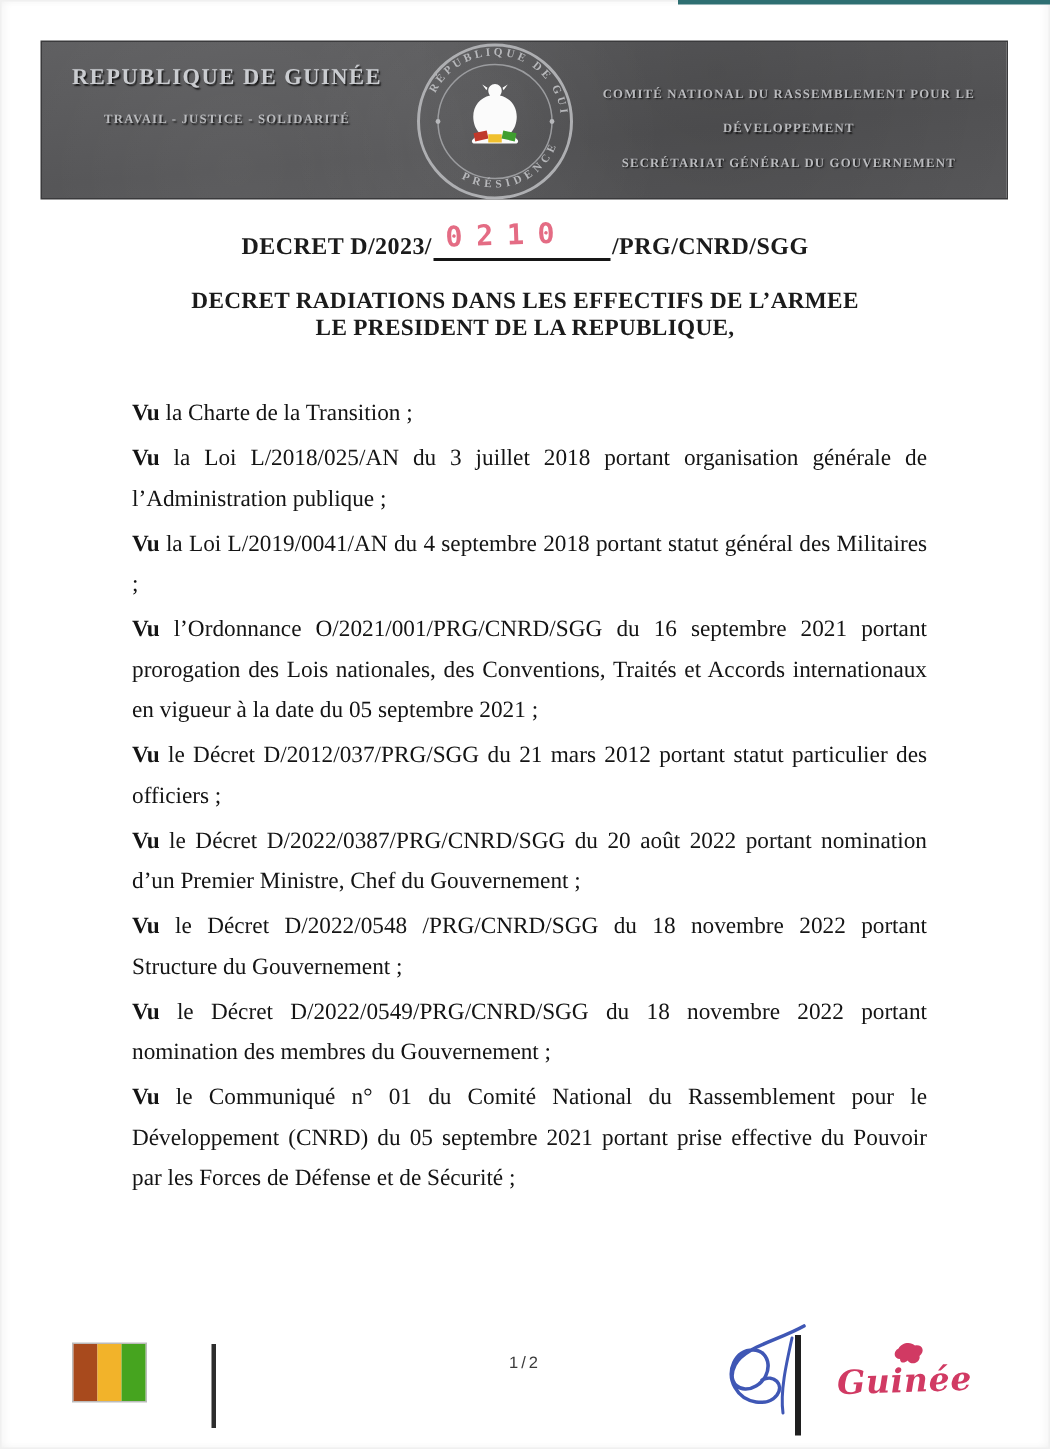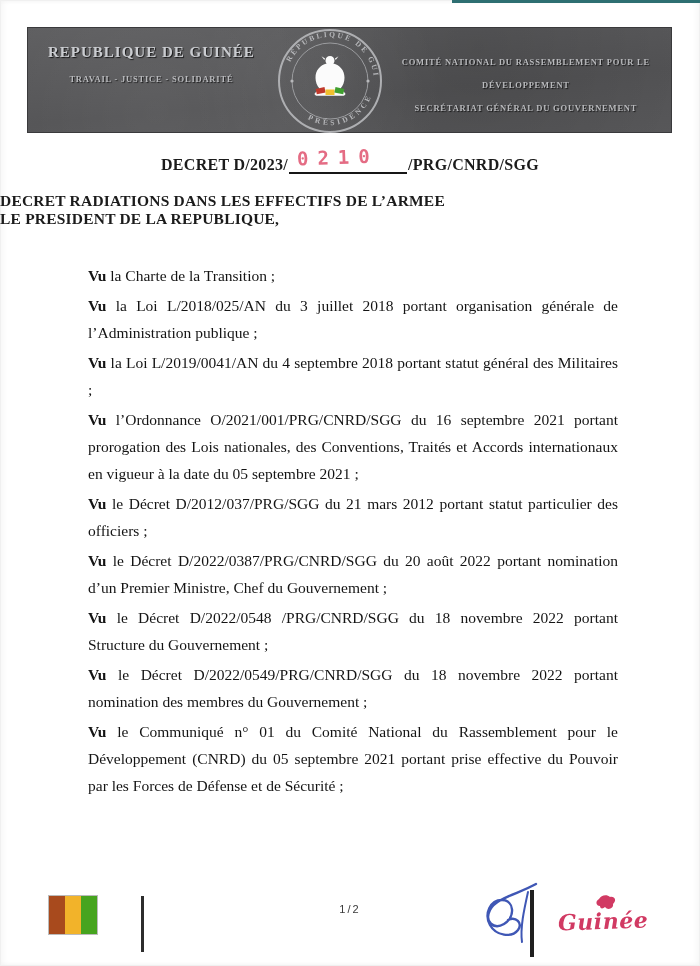--- a/index.html
+++ b/index.html
@@ -54,21 +54,21 @@
     text-shadow: 1px 1px 1px rgba(0,0,0,0.7);
   }
   .hdr-right .hdr-title { font-size: 13.5px; }
   .hdr-seal {
     width: 110px; height: 106px;
     position: relative;
     flex: 0 0 auto;
   }
   .hdr-seal svg { position: absolute; left: 0; top: -2px; }
   
-  .title-block { position: absolute; left: 0; top: 148px; width: 100%; }
+  .title-block { position: absolute; left: 0; top: 148px; width: 100%; text-align: center; }
   .decree-line {
     display: flex; justify-content: center; align-items: flex-end;
     font-weight: bold; font-size: 16px; letter-spacing: 0.3px;
     height: 26px;
   }
   .stamp-slot {
     position: relative;
     width: 118px;
     border-bottom: 2px solid #161616;
     height: 24px;

